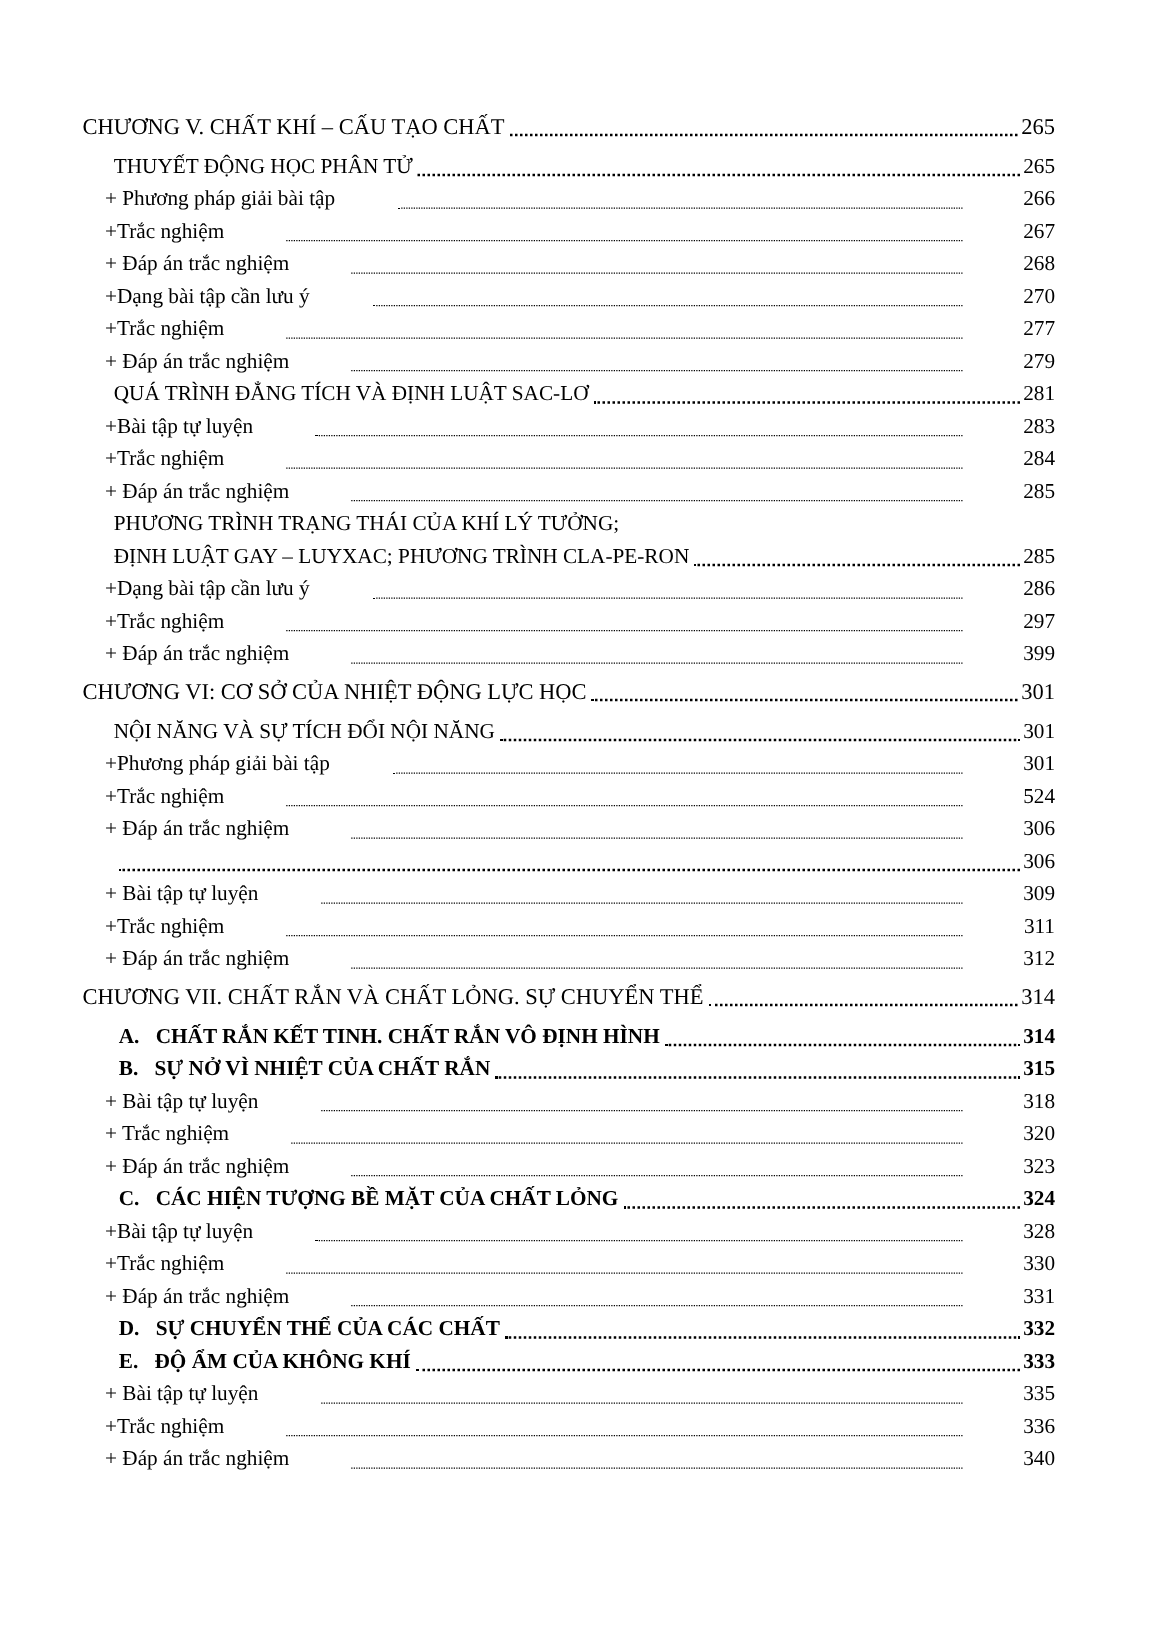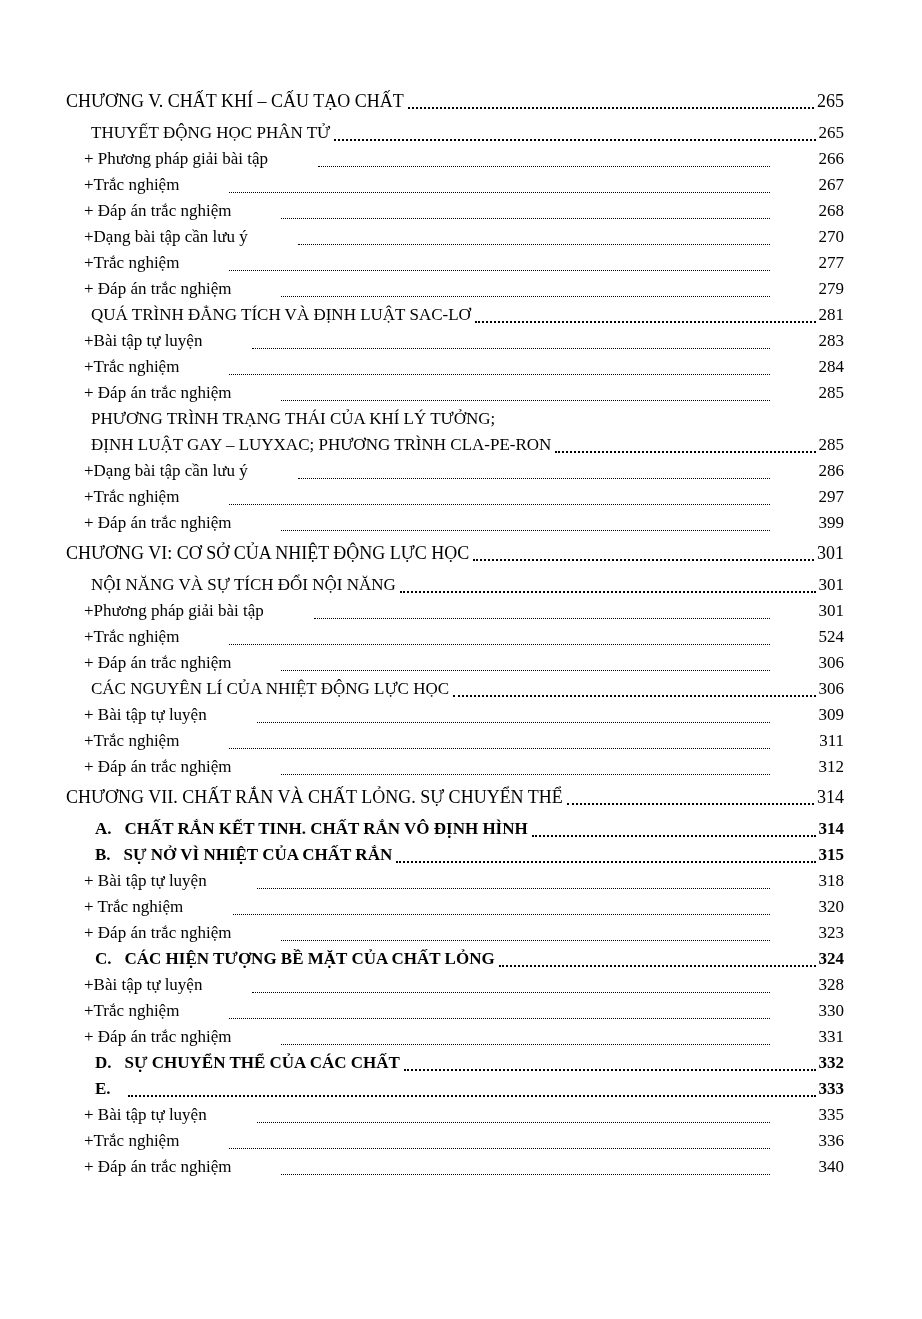--- a/index.html
+++ b/index.html
@@ -202,21 +202,20 @@
     <span class="pagenum">524</span>
   </div>
       <div class="row item">
 
     <span class="title">+ Đáp án trắc nghiệm</span>
     <span class="dots"></span>
     <span class="pagenum">306</span>
   </div>
       <div class="row section">
 
-    <span class="title">CÁC NGUYÊN LÍ CỦA NHIỆT ĐỘNG LỰC HỌC</span>
     <span class="dots"></span>
     <span class="pagenum">306</span>
   </div>
       <div class="row item">
 
     <span class="title">+ Bài tập tự luyện</span>
     <span class="dots"></span>
     <span class="pagenum">309</span>
   </div>
       <div class="row item">
@@ -292,20 +291,21 @@
     <span class="pagenum">331</span>
   </div>
       <div class="row lettered">
     <span class="prefix">D.</span>
     <span class="title">SỰ CHUYỂN THỂ CỦA CÁC CHẤT</span>
     <span class="dots"></span>
     <span class="pagenum">332</span>
   </div>
       <div class="row lettered">
     <span class="prefix">E.</span>
+    <span class="title">ĐỘ ẨM CỦA KHÔNG KHÍ</span>
     <span class="dots"></span>
     <span class="pagenum">333</span>
   </div>
       <div class="row item">
 
     <span class="title">+ Bài tập tự luyện</span>
     <span class="dots"></span>
     <span class="pagenum">335</span>
   </div>
       <div class="row item">

